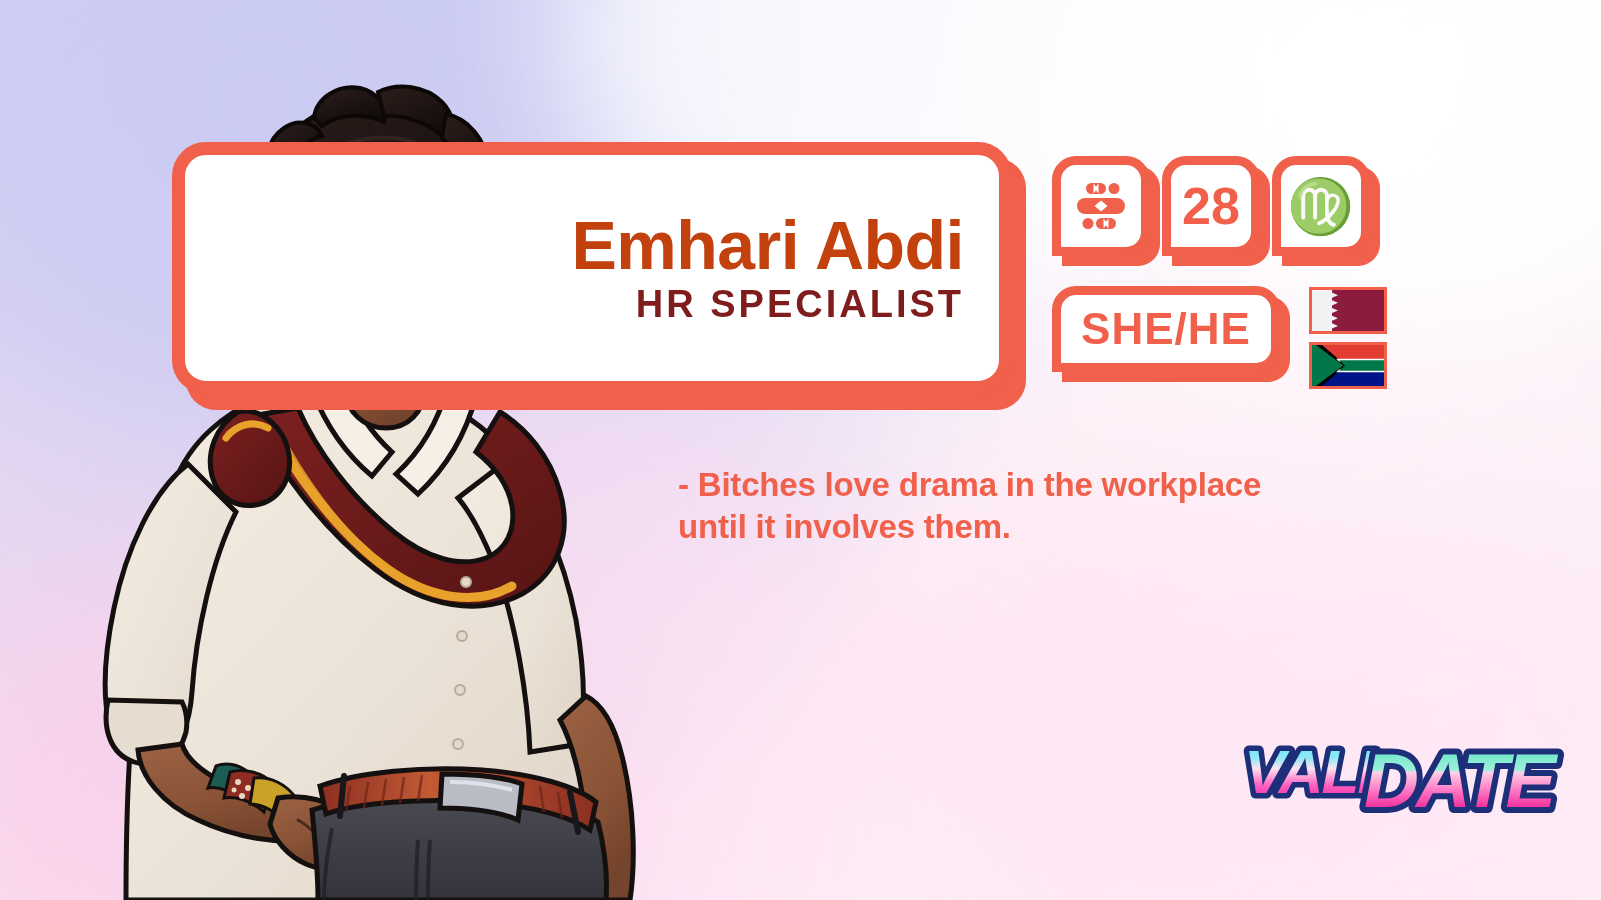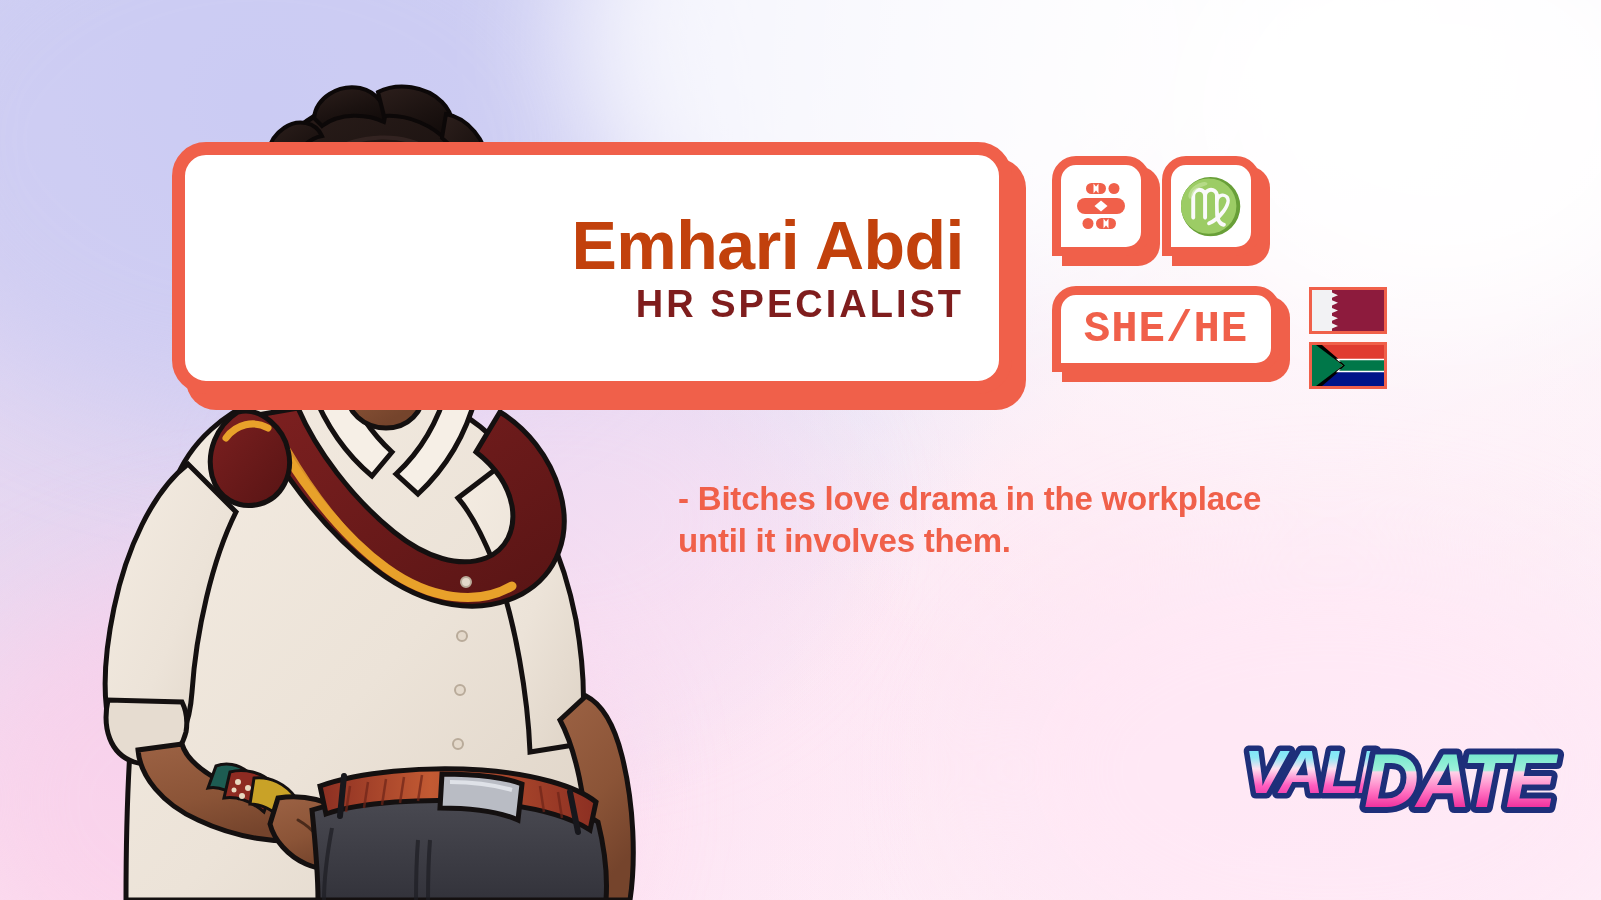--- a/index.html
+++ b/index.html
@@ -93,37 +93,37 @@
     border: 9px solid #f0604a;
     border-radius: 24px 24px 24px 0;
     display: flex; align-items: center; justify-content: center;
     color: #f0604a;
   }
   .badge-square { width: 98px; height: 100px; }
   .badge-wide   { width: 228px; height: 86px; }
 
   .badge-age  { font-size: 52px; font-weight: 700; line-height: 1; }
   .badge-sign { font-size: 54px; font-weight: 400; line-height: 1; }
-  .badge-pronouns { font-size: 44px; font-weight: 700; letter-spacing: 1px; line-height: 1; font-family: Liberation Mono, monospace; }
+  .badge-pronouns { font-size: 44px; font-weight: 700; letter-spacing: 1px; line-height: 1; }
   .badge-ident svg { display: block; }
 
   
   .flag-stack {
     position: absolute; left: 1309px; top: 287px;
     display: flex; flex-direction: column; gap: 8px;
   }
   .flag {
     width: 78px; height: 47px;
     border: 3px solid #f0604a;
     overflow: hidden; position: relative;
   }
   .flag svg { display: block; width: 100%; height: 100%; }
 
   
-  .bio { position: absolute; left: 678px; top: 478px; width: 640px; }
+  .bio { position: absolute; left: 678px; top: 464px; width: 640px; }
   .bio-para {
     color: #f0604a;
     font-size: 33px; font-weight: 700;
     line-height: 1.28; letter-spacing: -0.2px;
     margin-bottom: 28px;
   }
   .bio-para:last-child { margin-bottom: 0; }
 
   
   .character { position: absolute; left: 30px; top: 60px; width: 660px; height: 840px; }
@@ -351,20 +351,26 @@
             <path d="M28 20.5 L34.5 26 L28 31.5 L21.5 26 Z" fill="#ffffff"></path>
             <rect x="23" y="38" width="20" height="11" rx="5.5"></rect>
             <path d="M30.5 38.6 L34.5 43.5 L30.5 48.4 Z" fill="#ffffff"></path>
             <path d="M35.5 38.6 L31.5 43.5 L35.5 48.4 Z" fill="#ffffff"></path>
             <circle cx="15" cy="43.5" r="5.5"></circle>
           </svg>
         </span>
       </div>
     </div>
 
+    <div class="badge-wrap">
+      <div class="badge-shade"></div>
+      <div class="badge badge-square">
+        <span class="badge-age">28</span>
+      </div>
+    </div>
 
     <div class="badge-wrap">
       <div class="badge-shade"></div>
       <div class="badge badge-square">
         <span class="badge-sign">♍</span>
       </div>
     </div>
 
   </div>
 

